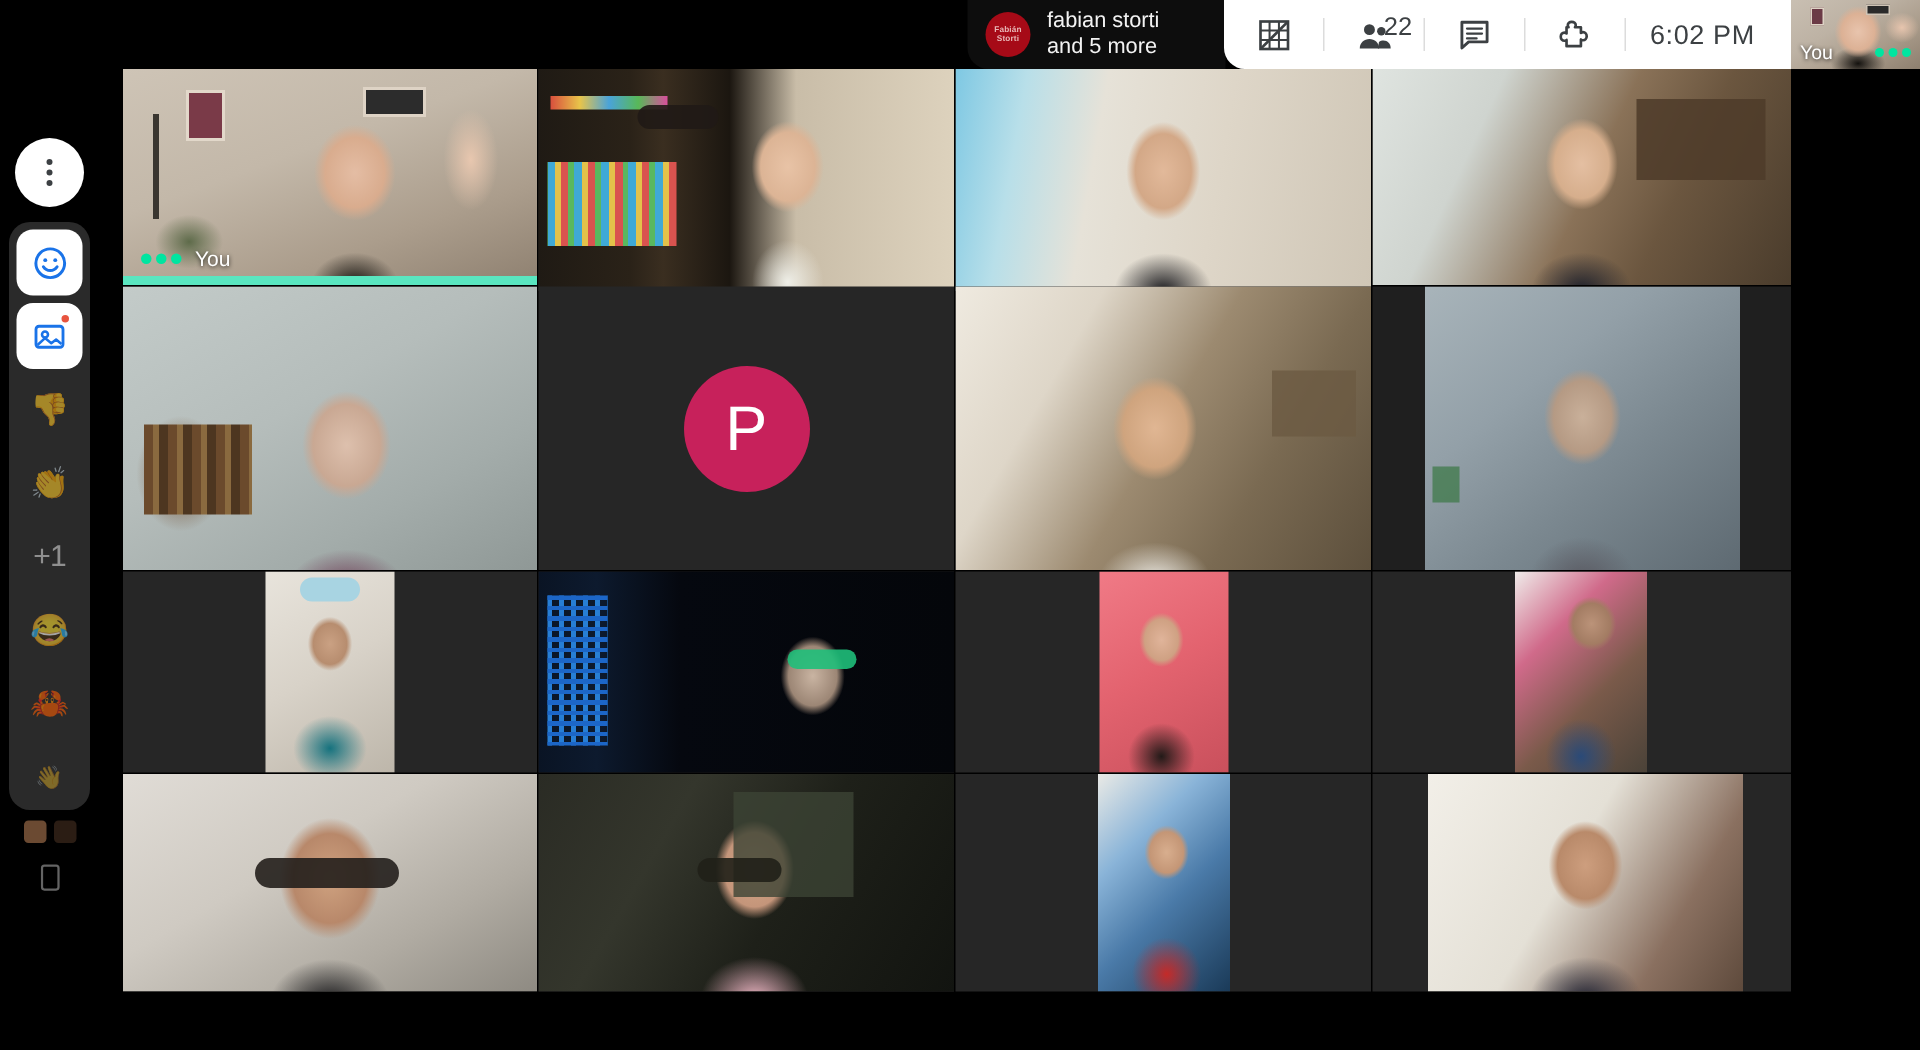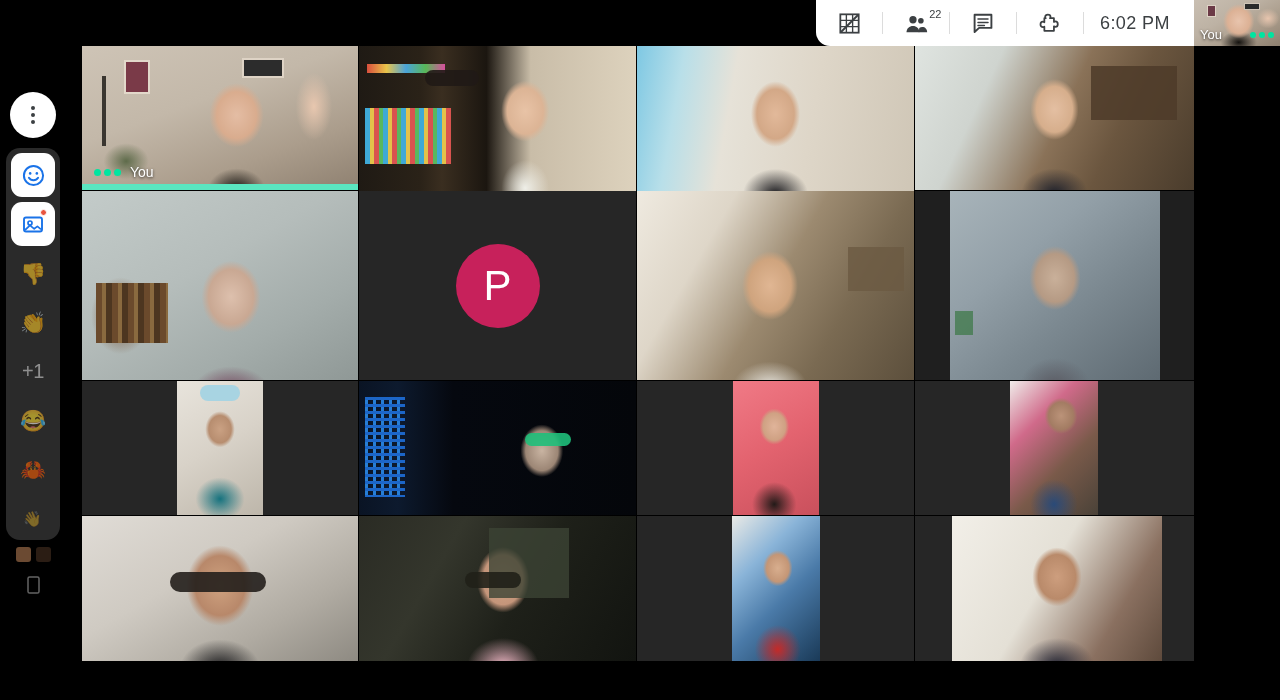--- a/index.html
+++ b/index.html
@@ -45,21 +45,21 @@
   .tb-btn {
     height: 46px; width: 66px;
     display: flex; align-items: center; justify-content: center;
     position: relative; cursor: pointer;
   }
   .tb-sep { width: 1px; height: 22px; background: #dcdcdc; flex: 0 0 auto; }
   .tb-icon { color: #3c4043; display: block; }
   .ppl-wrap { position: relative; display: flex; align-items: center; }
   .ppl-count {
     position: absolute; top: -3px; right: -13px;
-    font-size: 11px; color: #3c4043; font-weight: 400;
+    font-size: 17px; color: #3c4043; font-weight: 400;
   }
   .tb-time {
     color: #3c4043; font-size: 18px; letter-spacing: .4px;
     padding: 0 16px; white-space: nowrap;
   }
 
   .selfview-top {
     position: absolute; top: 0; right: 0; width: 86px; height: 46px;
     overflow: hidden; background: #2b2520;
   }
@@ -358,20 +358,30 @@
     </div>
     <div class="bottom-ic">
       <svg width="13" height="18" viewBox="0 0 13 18">
         <rect x="1" y="1" width="11" height="16" rx="1.6" fill="none" stroke="#7d7d7d" stroke-width="1.5"></rect>
       </svg>
     </div>
   </div>
 
   <div class="topbar">
 
+    <div class="speaker-pill">
+      <div class="speaker-avatar">
+        <span>Fabián</span>
+        <span>Storti</span>
+      </div>
+      <div class="speaker-text">
+        <div>fabian storti</div>
+        <div>and 5 more</div>
+      </div>
+    </div>
 
     <div class="toolbar">
       <div class="tb-btn">
         <svg class="tb-icon" width="25" height="25" viewBox="0 0 24 24">
           <rect x="3.2" y="3.2" width="17.6" height="17.6" fill="none" stroke="#3c4043" stroke-width="1.7"></rect>
           <path d="M9 3.2V20.8M15 3.2V20.8M3.2 9h17.6M3.2 15h17.6" stroke="#3c4043" stroke-width="1.3"></path>
           <path d="M3.6 20.4L20.4 3.6" stroke="#3c4043" stroke-width="1.8"></path>
         </svg>
       </div>
       <div class="tb-sep"></div>

